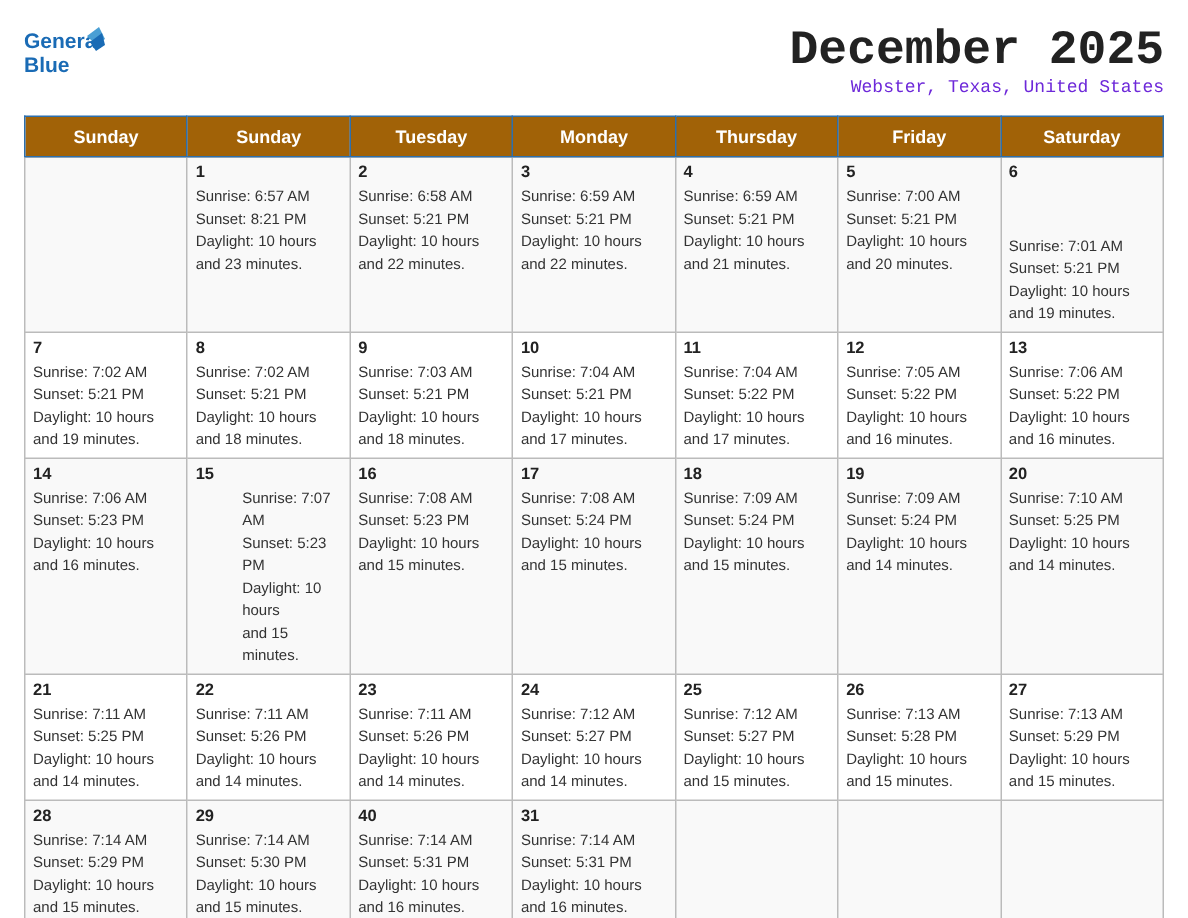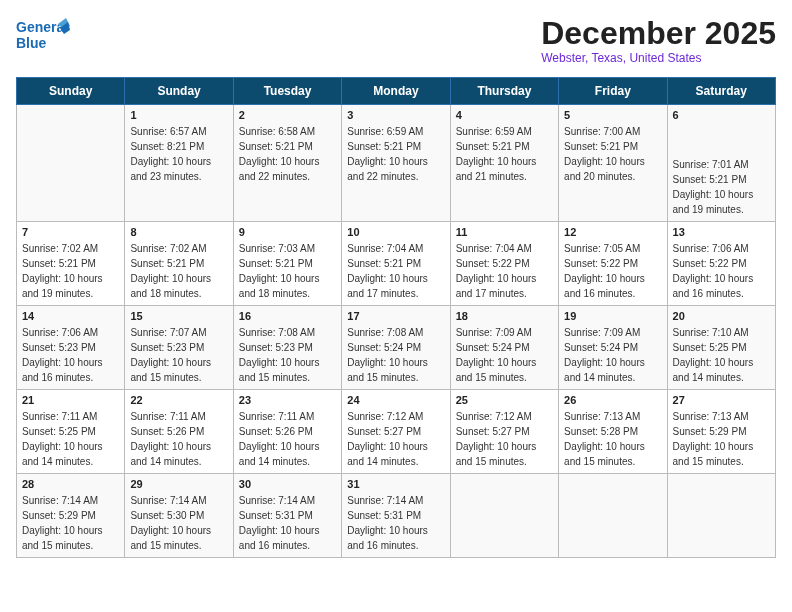--- a/index.html
+++ b/index.html
@@ -15,39 +15,40 @@
       justify-content: space-between;
       align-items: flex-start;
       margin-bottom: 12px;
     }
     .logo {
       display: flex;
       align-items: center;
       gap: 4px;
     }
     .title-block {
-      text-align: left;
+      text-align: right;
+      font-family: Liberation Mono, monospace;
     }
     .month-title {
       font-size: 32px;
       font-weight: bold;
       color: #222;
       line-height: 1.1;
     }
     .location {
       font-size: 12px;
       color: #6d28d9;
     }
     table {
       width: 100%;
       border-collapse: collapse;
       border: 1px solid #bbb;
     }
     thead tr th {
-      background-color: #0c4a6e;
+      background-color: #a16207;
       color: #fff;
       font-size: 12px;
       font-weight: bold;
       padding: 6px 4px;
       text-align: center;
       border: 1px solid #2c6fad;
     }
     tbody tr td {
       border: 1px solid #bbb;
       vertical-align: top;
@@ -205,21 +206,21 @@
       <tr>
         <td>
           <div class="day-number">14</div>
           <div class="day-info" style="white-space: pre-line;">Sunrise: 7:06 AM
 Sunset: 5:23 PM
 Daylight: 10 hours
 and 16 minutes.</div>
         </td>
         <td>
           <div class="day-number">15</div>
-          <div class="day-info" style="white-space: pre-line;">Sunrise: 7:07 AM
+          <div class="day-info" style="white-space: pre-line; margin-left: 31px;">Sunrise: 7:07 AM
 Sunset: 5:23 PM
 Daylight: 10 hours
 and 15 minutes.</div>
         </td>
         <td>
           <div class="day-number">16</div>
           <div class="day-info" style="white-space: pre-line;">Sunrise: 7:08 AM
 Sunset: 5:23 PM
 Daylight: 10 hours
 and 15 minutes.</div>
@@ -313,21 +314,21 @@
 and 15 minutes.</div>
         </td>
         <td>
           <div class="day-number">29</div>
           <div class="day-info" style="white-space: pre-line;">Sunrise: 7:14 AM
 Sunset: 5:30 PM
 Daylight: 10 hours
 and 15 minutes.</div>
         </td>
         <td>
-          <div class="day-number">30</div>
+          <div class="day-number">40</div>
           <div class="day-info" style="white-space: pre-line;">Sunrise: 7:14 AM
 Sunset: 5:31 PM
 Daylight: 10 hours
 and 16 minutes.</div>
         </td>
         <td>
           <div class="day-number">31</div>
           <div class="day-info" style="white-space: pre-line;">Sunrise: 7:14 AM
 Sunset: 5:31 PM
 Daylight: 10 hours

